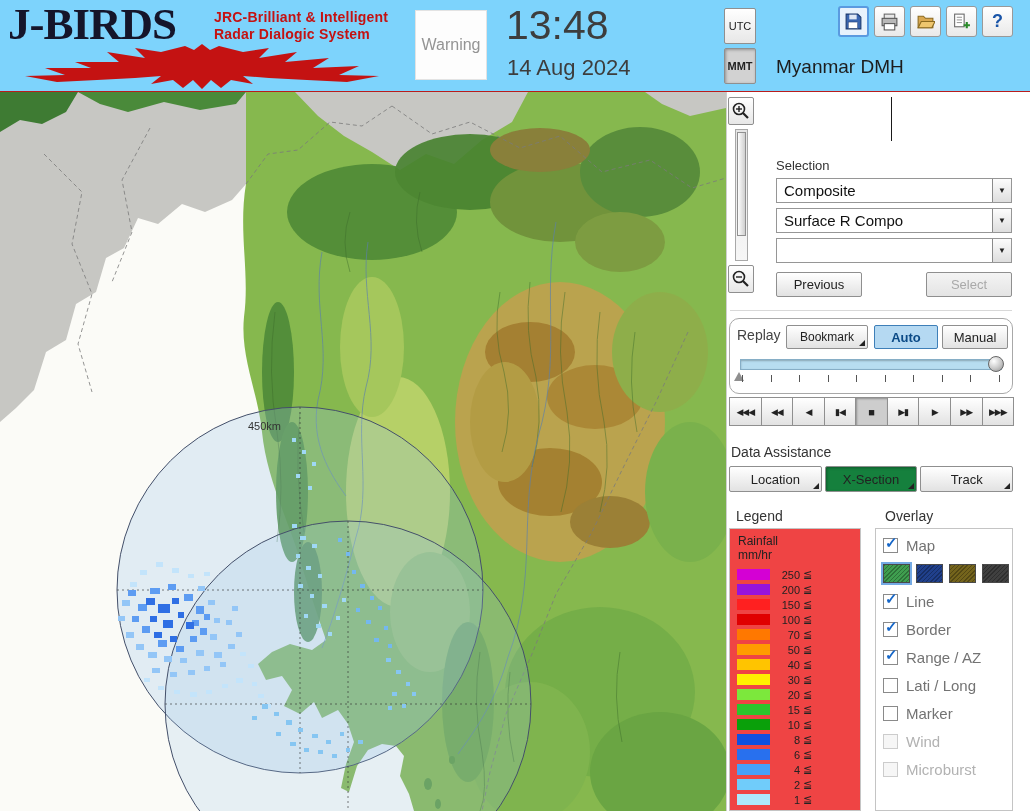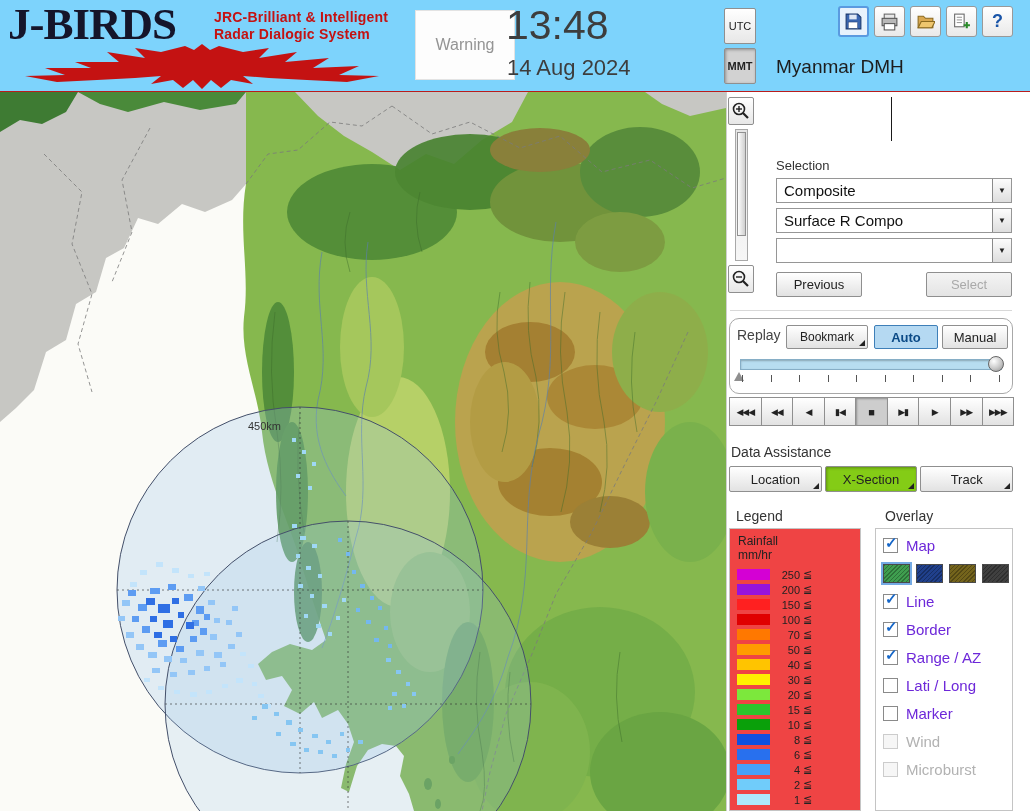--- a/index.html
+++ b/index.html
@@ -5,21 +5,21 @@
 *{margin:0;padding:0;box-sizing:border-box;}
 html,body{width:1030px;height:811px;}
 body{position:relative;font-family:"Liberation Sans",sans-serif;background:#fff;overflow:hidden;}
 button{font-family:inherit;cursor:pointer;}
 
 
 .header{position:absolute;left:0;top:0;width:1030px;height:92px;background:#7dd3fc;border-bottom:1px solid #b91c1c;z-index:5;}
 .logo-title{position:absolute;left:8px;top:-2px;font-family:"Liberation Serif",serif;font-weight:bold;font-size:45px;color:#15152a;letter-spacing:-1px;}
 .logo-sub{position:absolute;left:214px;top:9px;color:#c41212;font-weight:bold;font-size:14px;line-height:1.2;letter-spacing:.2px;}
 .eagle{position:absolute;left:6px;top:42px;}
-.warnbox{position:absolute;left:415px;top:10px;width:100px;height:70px;border:1px solid #e3e3e3;background:#fdfdfd;display:flex;align-items:center;justify-content:center;color:#949494;font-size:16px;}
+.warnbox{position:absolute;left:415px;top:10px;width:72px;height:70px;border:1px solid #e3e3e3;background:#fdfdfd;display:flex;align-items:center;justify-content:center;color:#949494;font-size:16px;}
 .time{position:absolute;left:506px;top:2px;font-size:41px;color:#3d3d3d;}
 .date{position:absolute;left:507px;top:55px;font-size:22px;color:#3d3d3d;}
 .sm-btn{position:absolute;left:724px;width:32px;height:36px;font-size:11px;color:#222;background:linear-gradient(#ffffff,#e7e7e7);border:1px solid #8f8f8f;border-radius:2px;}
 .sm-btn.utc{top:8px;}
 .sm-btn.mmt{top:48px;background:#d2d2d2;box-shadow:inset 1px 1px 3px rgba(0,0,0,.3);font-weight:bold;}
 .tools{position:absolute;left:838px;top:6px;display:flex;gap:5px;}
 .tool-btn{width:31px;height:31px;background:linear-gradient(#ffffff,#e9e9e9);border:1px solid #999;border-radius:3px;display:flex;align-items:center;justify-content:center;padding:0;position:relative;}
 .tool-btn.selected{border:2px solid #5a9ae0;background:#e8f2fc;}
 .help-q{font-size:18px;font-weight:bold;color:#1a55a8;}
 .station{position:absolute;left:776px;top:56px;font-size:19px;color:#1d1d1d;text-align:right;}
@@ -60,39 +60,39 @@
 #ticks{position:absolute;left:12px;top:56px;width:258px;display:flex;justify-content:space-between;}
 .tick{width:1px;height:7px;background:#555;}
 
 #playback{position:absolute;left:2px;top:305px;width:284px;height:29px;display:flex;}
 .pb-btn{flex:1;font-size:9px;letter-spacing:-1px;background:linear-gradient(#ffffff,#e2e2e2);border:1px solid #8f8f8f;margin-right:-1px;color:#222;padding:0;position:relative;}
 .pb-btn.pressed{background:#cdcdcd;box-shadow:inset 1px 1px 2px rgba(0,0,0,.3);font-size:11px;letter-spacing:0;}
 
 .da-label{position:absolute;left:4px;top:352px;font-size:14px;color:#333;}
 #da-row{position:absolute;left:2px;top:374px;width:284px;height:26px;display:flex;gap:3px;}
 .da-btn{position:relative;flex:1;font-size:13px;background:linear-gradient(#ffffff,#e2e2e2);border:1px solid #8f8f8f;border-radius:2px;color:#222;}
-.da-btn.pressed{background:#84cc16;box-shadow:inset 1px 1px 3px rgba(0,0,0,.3);}
+.da-btn.pressed{background:#15803d;box-shadow:inset 1px 1px 3px rgba(0,0,0,.3);}
 
 .leg-h{position:absolute;left:9px;top:416px;font-size:14px;color:#333;}
 .ov-h{position:absolute;left:158px;top:416px;font-size:14px;color:#333;}
 .legend-box{position:absolute;left:2px;top:436px;width:132px;height:283px;border:1px solid #c4c4c4;background:#ef4444;}
 .leg-p1{position:absolute;left:8px;top:5px;font-size:12px;color:#222;}
 .leg-p2{position:absolute;left:8px;top:19px;font-size:12px;color:#222;}
 #legend-rows{position:absolute;left:0;top:38px;width:100%;}
 .leg-row{display:flex;align-items:center;height:15px;padding-left:7px;}
 .leg-sw{width:33px;height:11px;display:inline-block;flex:none;}
 .leg-v{width:30px;text-align:right;font-size:11px;color:#222;}
 .leg-q{font-size:11px;color:#222;margin-left:3px;}
 
 .overlay-box{position:absolute;left:148px;top:436px;width:138px;height:283px;border:1px solid #c4c4c4;background:#fff;overflow:hidden;}
 #overlay-list{position:absolute;inset:0;padding-top:2px;}
 .ov-row{display:flex;align-items:center;height:28px;padding-left:7px;}
 .cb{width:15px;height:15px;border:1px solid #8a8a8a;background:#fff;position:relative;flex:none;}
 .cb .check{position:absolute;left:1px;top:-5px;font-size:15px;font-weight:bold;color:#1566c8;}
-.ov-lb{margin-left:8px;font-size:15px;color:#6d28d9;white-space:nowrap;}
+.ov-lb{margin-left:8px;font-size:15px;color:#737373;white-space:nowrap;}
 .ov-row.disabled .ov-lb{color:#b2b2b2;}
 .ov-row.disabled .cb{border-color:#cccccc;background:#f6f6f6;}
 .ms-row{display:flex;align-items:center;height:28px;padding-left:7px;gap:6px;}
 .ms{width:27px;height:19px;border:1px solid #4a4a4a;position:relative;display:inline-block;}
 .ms::after{content:"";position:absolute;inset:0;background:repeating-linear-gradient(135deg,rgba(0,0,0,.28) 0 1px,transparent 1px 3px);}
 .ms.selected{outline:2px solid #74aae4;}
 </style>
 </head>
 <body>
 

